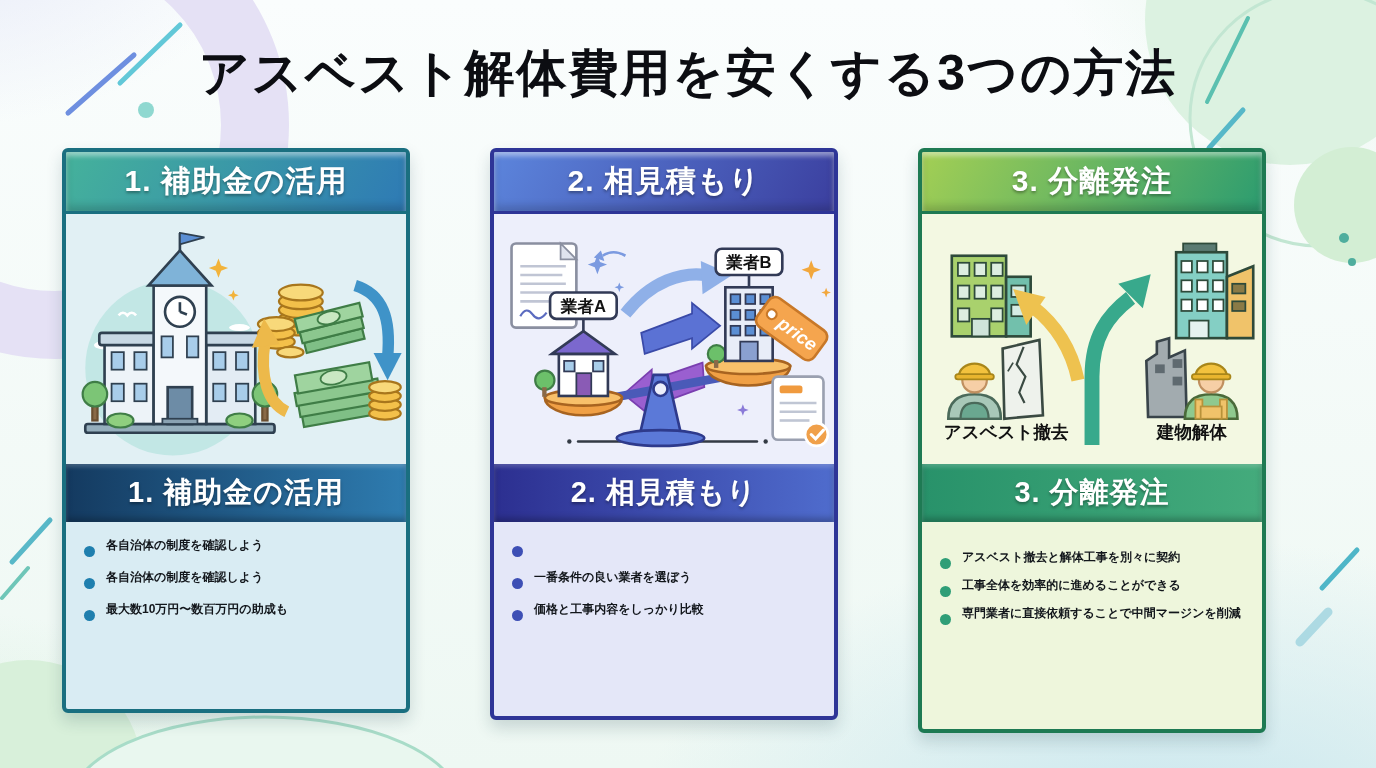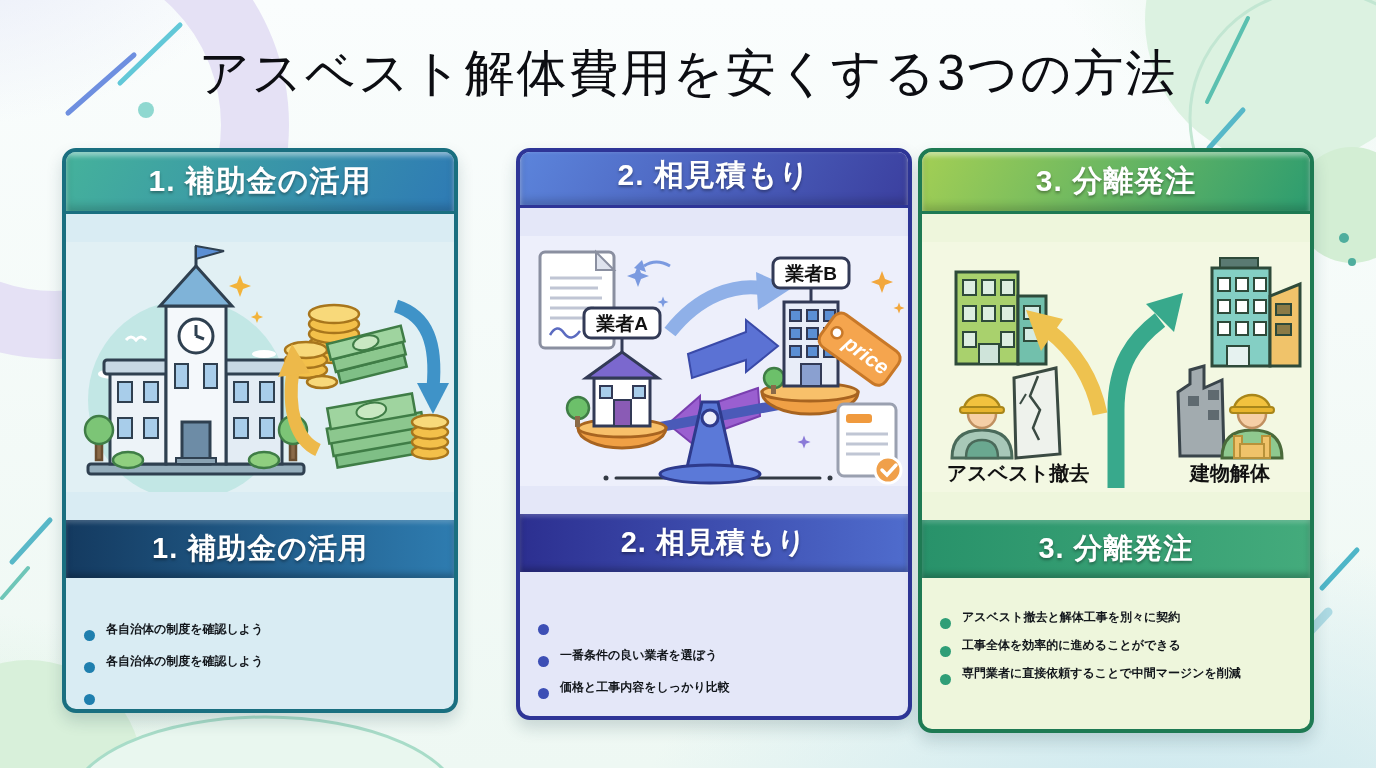--- a/index.html
+++ b/index.html
@@ -11,29 +11,28 @@
       radial-gradient(900px 520px at 86% 112%, #c6e5ee 0%, rgba(198,229,238,0) 62%),
       radial-gradient(700px 420px at -6% 112%, #d5efdb 0%, rgba(213,239,219,0) 60%),
       radial-gradient(820px 520px at 108% -12%, #d8efde 0%, rgba(216,239,222,0) 55%),
       radial-gradient(620px 400px at -5% -12%, #e5e8f7 0%, rgba(229,232,247,0) 55%),
       linear-gradient(180deg,#fafdfd 0%,#eef8f3 100%);
   }
   .bg-decor { position:absolute; inset:0; z-index:0; }
   .page-title {
     position:absolute; top:40px; left:0; width:100%;
     text-align:center; z-index:2;
-    font-size:50px; font-weight:400; color:#0c0d12; letter-spacing:2px;
+    font-size:50px; font-weight:700; color:#0c0d12; letter-spacing:2px;
   }
   .card {
     position:absolute; top:148px; z-index:1;
-    width:396px; display:flex; flex-direction:column;
-    border:4px solid var(--accent); border-radius:14px;
+    width:348px; display:flex; flex-direction:column;
+    border:4px solid var(--accent); border-radius:6px;
     background:var(--body-bg); overflow:hidden;
     box-shadow:0 8px 16px rgba(20,60,70,.18);
-    gap:28px;
   }
   .card-header {
     height:62px; flex:none;
     display:flex; align-items:center; justify-content:center;
     background:linear-gradient(120deg,var(--h-from),var(--h-to));
     border-bottom:3px solid var(--accent);
     box-shadow:inset 0 4px 5px rgba(255,255,255,.45), inset 0 -5px 8px rgba(0,0,0,.18);
   }
   .card-header span, .card-band span {
     color:#fff; font-size:30px; font-weight:800;
@@ -56,23 +55,23 @@
   }
   .card-bullets li {
     display:flex; gap:11px; margin-bottom:13px;
     font-size:12px; font-weight:700; color:#12161b; line-height:1.28;
   }
   .card-bullets .dot {
     flex:none; width:11px; height:11px; border-radius:50%;
     background:var(--dot); margin-top:8px;
   }
   #card-1 { left:62px;  height:565px; }
-  #card-2 { left:516px; height:572px;justify-content:center; }
+  #card-2 { left:490px; height:572px;justify-content:center; }
   #card-3 { left:918px; height:585px;text-align:right; }
-  #card-3 .card-bullets { padding-top:4px; }
+  #card-3 .card-bullets { padding-top:28px; }
   #card-3 .card-bullets li { margin-bottom:9px; }
   svg text { font-family:"Liberation Sans","DejaVu Sans",sans-serif; }
 </style>
 </head>
 <body>
 
 <svg class="bg-decor" viewBox="0 0 1376 768" aria-hidden="true">
   <circle cx="55" cy="125" r="200" fill="none" stroke="#e5e1f5" stroke-width="68"></circle>
   <line x1="68" y1="113" x2="134" y2="55" stroke="#6e8fe0" stroke-width="5" stroke-linecap="round"></line>
   <line x1="120" y1="83" x2="180" y2="25" stroke="#62c8d8" stroke-width="5" stroke-linecap="round"></line>
@@ -192,20 +191,21 @@
     <li>
         <span class="dot"></span>
         <span>各自治体の制度を確認しよう</span>
       </li>
     <li>
         <span class="dot"></span>
         <span>各自治体の制度を確認しよう</span>
       </li>
     <li>
         <span class="dot"></span>
+        <span>最大数10万円〜数百万円の助成も</span>
       </li>
   </ul>
 </section>
 
 <section class="card" id="card-2" style="--accent: #2e3597; --h-from: #5c85dc; --h-to: #3b3f9f; --band-from: #2c2f90; --band-to: #4f6ccd; --illus-bg: #edeffb; --body-bg: #e4e7f8; --dot: #3d4fb5;">
   <div class="card-header">
     <span>2. 相見積もり</span>
   </div>
   <div class="card-illus">
     <svg viewBox="0 0 388 250">

